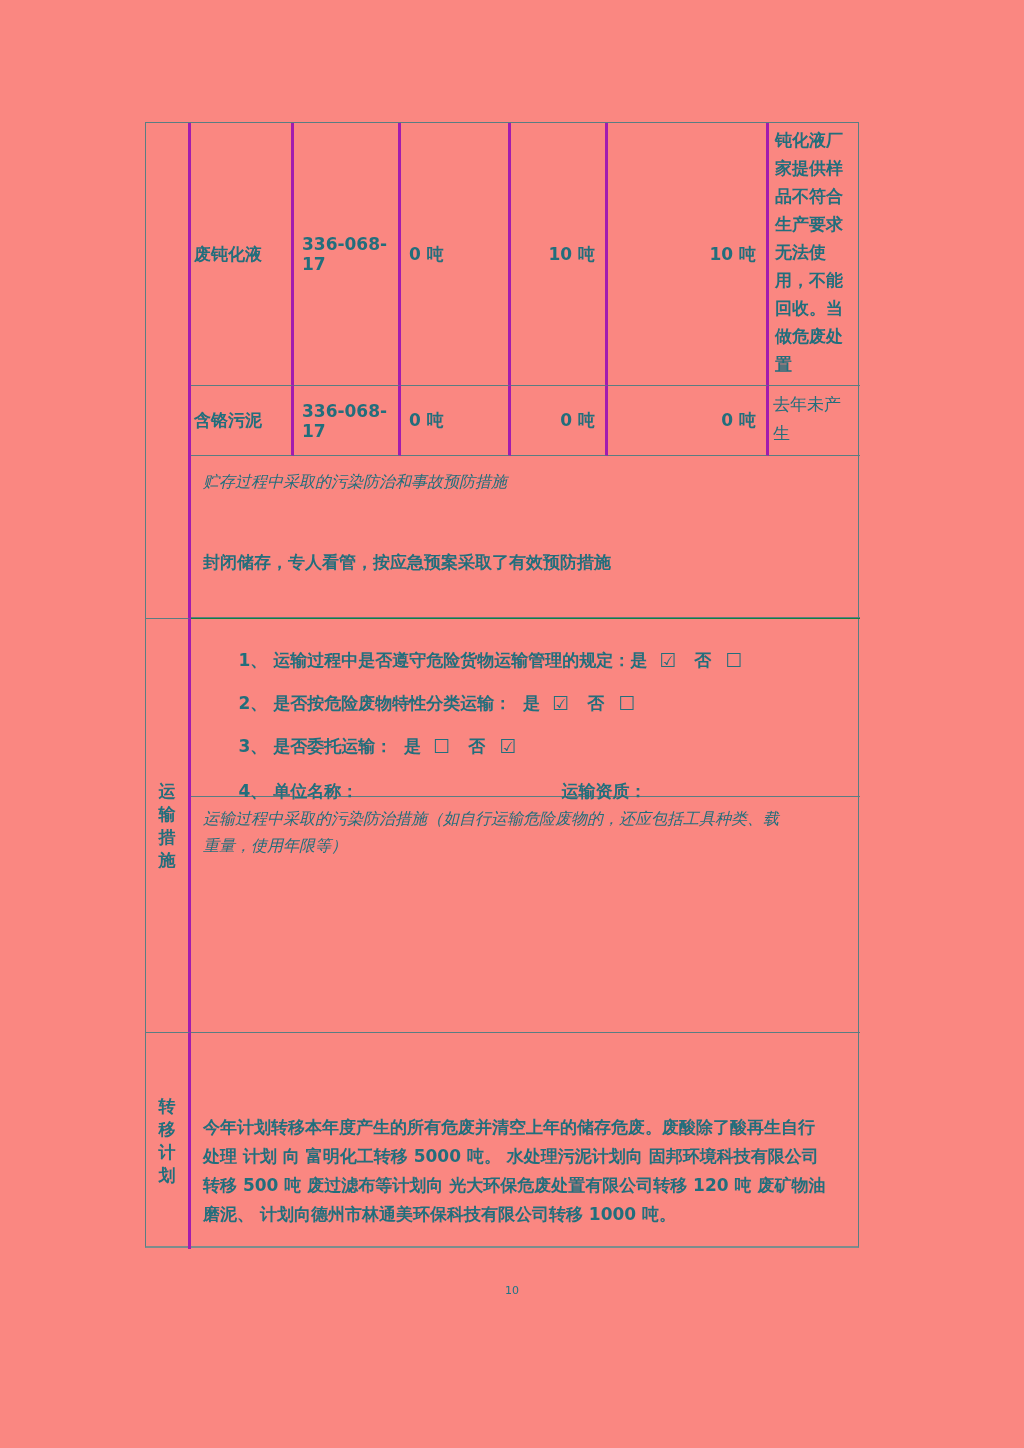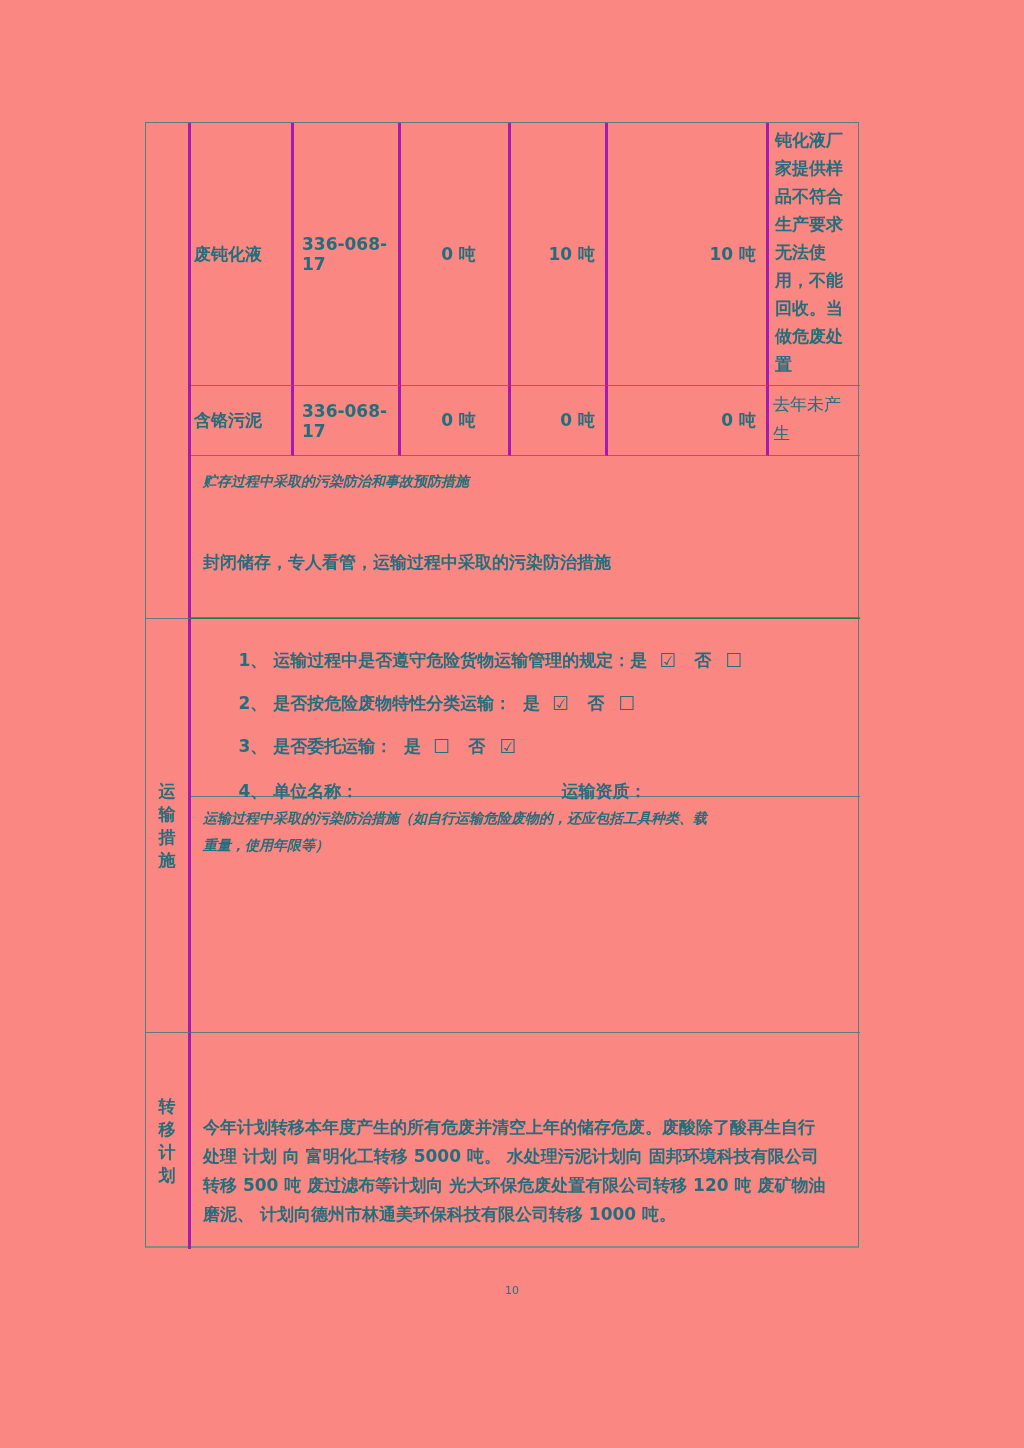--- a/index.html
+++ b/index.html
@@ -21,37 +21,37 @@
     position:absolute;box-sizing:border-box;
     border-right:3px solid #a21caf;
     border-bottom:1px solid #5A7D82;
     font-size:17px;font-weight:bold;
   }
   .no-r{border-right:none;}
   .no-b{border-bottom:none;}
   .vcenter{display:flex;align-items:center;}
   .right{justify-content:flex-end;text-align:right;}
   .pad-l2{padding-left:3px;}
-  .pad-l8{padding-left:8px;justify-content:center;}
+  .pad-l8{padding-left:8px;}
   .pad-r10{padding-right:10px;}
   .note{
     white-space:pre-line;line-height:28px;
     padding:3px 0 0 6px;font-weight:bold;
   }
   .note-top{white-space:pre-line;line-height:29px;padding:4px 0 0 4px;font-weight:normal;}
   .label-col{
     display:flex;align-items:center;justify-content:center;
   }
   .vlabel{
     white-space:pre-line;text-align:center;
     font-size:17px;font-weight:bold;line-height:23px;
   }
   .italic-h{
-    position:absolute;font-style:italic;font-weight:bold;
-    font-size:14px;white-space:pre-line;line-height:27px;
+    position:absolute;font-style:italic;font-weight:normal;
+    font-size:16px;white-space:pre-line;line-height:27px;
   }
   .plain-t{
     position:absolute;font-weight:bold;font-size:17px;
     white-space:pre-line;line-height:29px;
   }
   .q-line{
     position:absolute;left:12px;font-size:17px;font-weight:bold;
     white-space:pre-wrap;
   }
   .chk{
@@ -125,21 +125,21 @@
     <span>0 吨</span>
   </div>
   <div class="cell vcenter right pad-r10" style="left:462px;top:263px;width:161px;height:70px;">
     <span>0 吨</span>
   </div>
   <div class="cell no-r note-top" style="left:623px;top:263px;width:91px;height:70px;">去年未产
 生</div>
 
   <div class="cell no-r" style="left:45px;top:333px;width:669px;height:162px;font-weight:normal;">
     <div class="italic-h" style="left:12px;top:12px;">贮存过程中采取的污染防治和事故预防措施</div>
-    <div class="plain-t" style="left:12px;top:92px;">封闭储存，专人看管，运输过程中采取的污染防治措施</div>
+    <div class="plain-t" style="left:12px;top:92px;">封闭储存，专人看管，按应急预案采取了有效预防措施</div>
   </div>
 
   <div class="cell no-r" style="left:45px;top:495px;width:669px;height:179px;border-top:1px solid #15803d;">
     <div class="q-line" style="top:10px;">
       <span>1、 运输过程中是否遵守危险货物运输管理的规定：是</span><span class="chk">☑</span><span class="no-lbl">否</span><span class="chk2">☐</span>
     </div>
     <div class="q-line" style="top:53px;">
       <span>2、 是否按危险废物特性分类运输：  是</span><span class="chk">☑</span><span class="no-lbl">否</span><span class="chk2">☐</span>
     </div>
     <div class="q-line" style="top:96px;">

